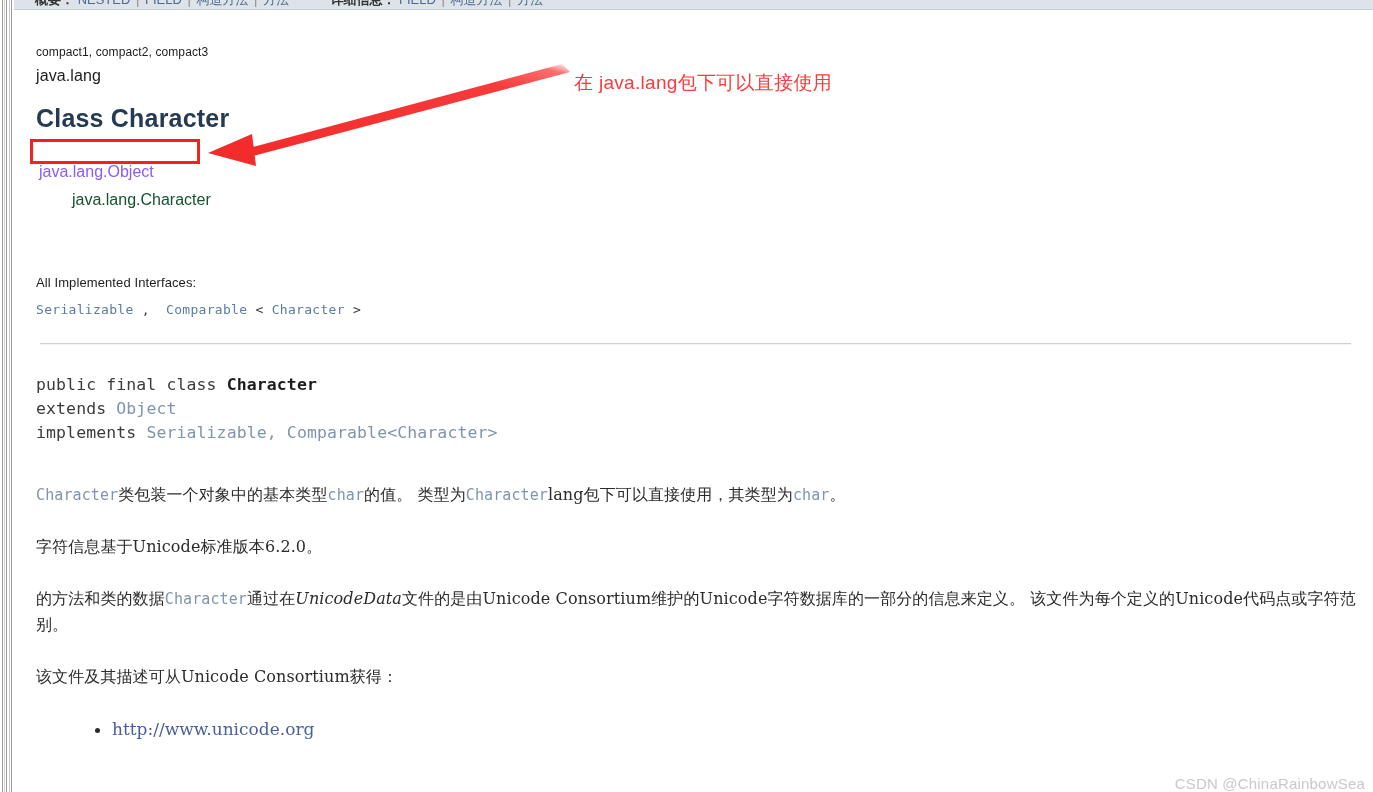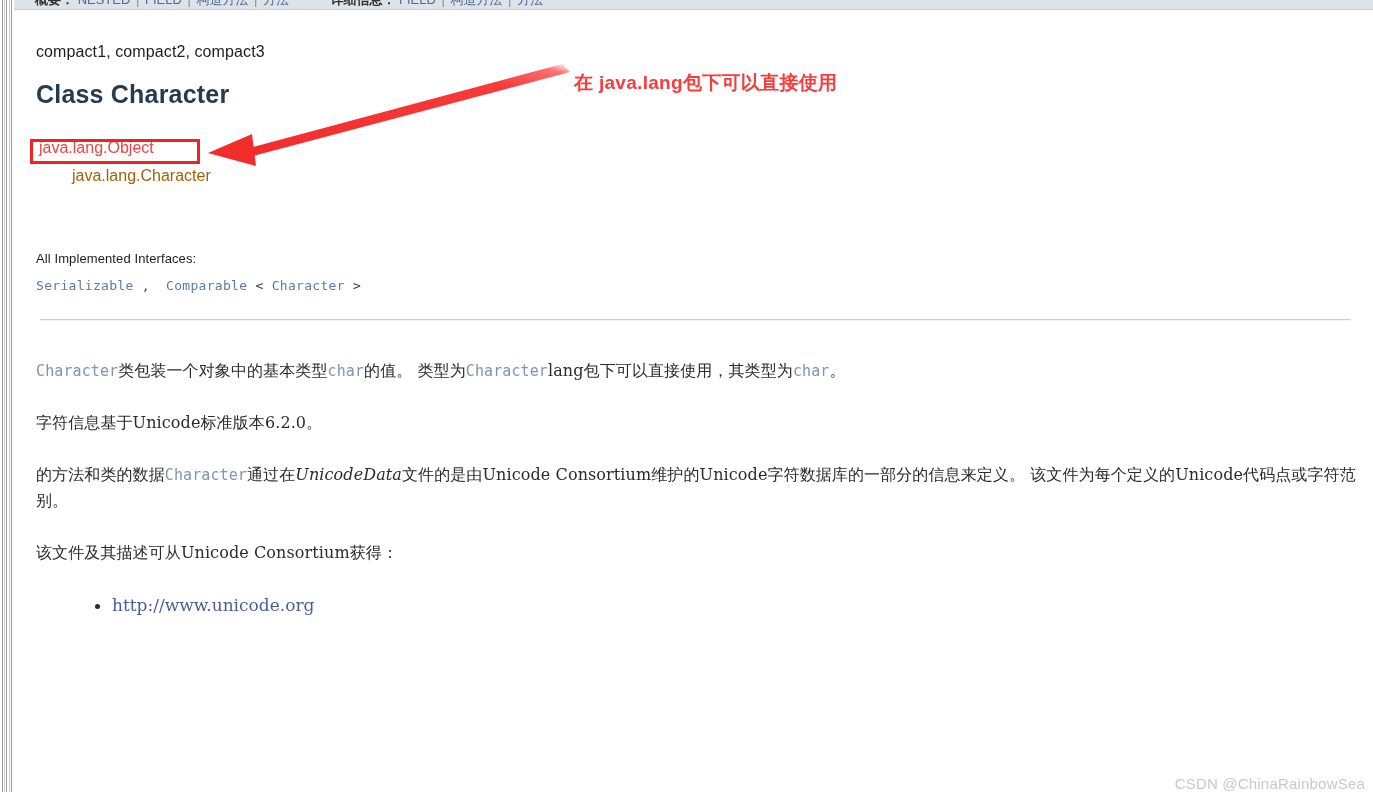--- a/index.html
+++ b/index.html
@@ -70,21 +70,21 @@
     width: 1359px;
     height: 782px;
     background: #ffffff;
     padding: 0;
     box-sizing: border-box;
   }
 
   .pad { padding-left: 22px; padding-right: 14px; }
 
   .sub-packages {
-    font-size: 16px;
+    font-size: 12px;
     color: #1d1d1d;
     padding-top: 30px;
     line-height: 24px;
     letter-spacing: 0.1px;
   }
   .pkg-name {
     font-size: 16px;
     color: #1d1d1d;
     line-height: 24px;
     letter-spacing: 0.1px;
@@ -98,28 +98,28 @@
     letter-spacing: 0.2px;
   }
 
   .inherit-tree {
     margin-top: 24px;
     font-size: 16px;
     line-height: 25px;
     color: #2b2b2b;
   }
   .inherit-tree .lvl0 {
-    color: #ef4444;
+    color: #8b5cf6;
     display: inline-block;
     padding: 2px 3px 3px 3px;
     position: relative;
   }
   .inherit-tree .lvl1 {
     margin-left: 36px;
-    color: #a16207;
+    color: #14532d;
   }
 
   
   #redbox {
     position: absolute;
     left: 30px;
     top: 139px;
     width: 170px;
     height: 25px;
     border: 3px solid #f02222;
@@ -131,21 +131,20 @@
   
   #annot-text {
     position: absolute;
     left: 574px;
     top: 70px;
     font-size: 19px;
     color: #fb3a3a;
     white-space: nowrap;
     z-index: 30;
     letter-spacing: 0.3px;
-    font-weight: bold;
   }
 
   
   #annot-arrow {
     position: absolute;
     left: 190px;
     top: 50px;
     width: 400px;
     height: 120px;
     z-index: 29;
@@ -263,39 +262,45 @@
     <a href="#">构造方法</a>
     <span class="sep">|</span>
     <a href="#">方法</a>
   </span>
 </div>
 
 <div id="content">
 
   <div class="pad">
     <div class="sub-packages">compact1, compact2, compact3</div>
+    <div class="pkg-name">java.lang</div>
 
     <h2 class="class-title">Class Character</h2>
 
     <div class="inherit-tree">
       <div>
         <span class="lvl0">java.lang.Object</span>
       </div>
       <div class="lvl1">java.lang.Character</div>
     </div>
 
     <div class="iface-head">All Implemented Interfaces:</div>
     <div class="iface-list">
       <a href="#" style="color:#5a7ba6;text-decoration:none;">Serializable</a><span class="punc"> ,&nbsp; </span><a href="#" style="color:#5a7ba6;text-decoration:none;">Comparable</a><span class="punc"> &lt; </span><a href="#" style="color:#5a7ba6;text-decoration:none;">Character</a><span class="punc"> &gt;</span>
     </div>
   </div>
 
   <hr class="divider">
 
   <div class="pad">
+    <div class="decl">
+      <div><span class="kw">public final class </span><span class="cname">Character</span></div>
+      <div><span class="kw">extends </span><a href="#" class="type" style="text-decoration:none;">Object</a></div>
+      <div><span class="kw">implements </span><a href="#" class="type" style="text-decoration:none;">Serializable, Comparable&lt;Character&gt;</a></div>
+    </div>
 
     <div class="body-text p1">
       <code>Character</code><span>类包装一个对象中的基本类型</span><code>char</code><span>的值。 类型为</span><code>Character</code><span>lang包下可以直接使用，其类型为</span><code>char</code><span>。</span>
     </div>
 
 
     <div class="body-text">字符信息基于Unicode标准版本6.2.0。</div>
 
     <div class="body-text wide">
       <span>的方法和类的数据</span><code>Character</code><span>通过在</span><em>UnicodeData</em><span>文件的是由Unicode Consortium维护的Unicode字符数据库的一部分的信息来定义。 该文件为每个定义的Unicode代码点或字符范别。</span>

